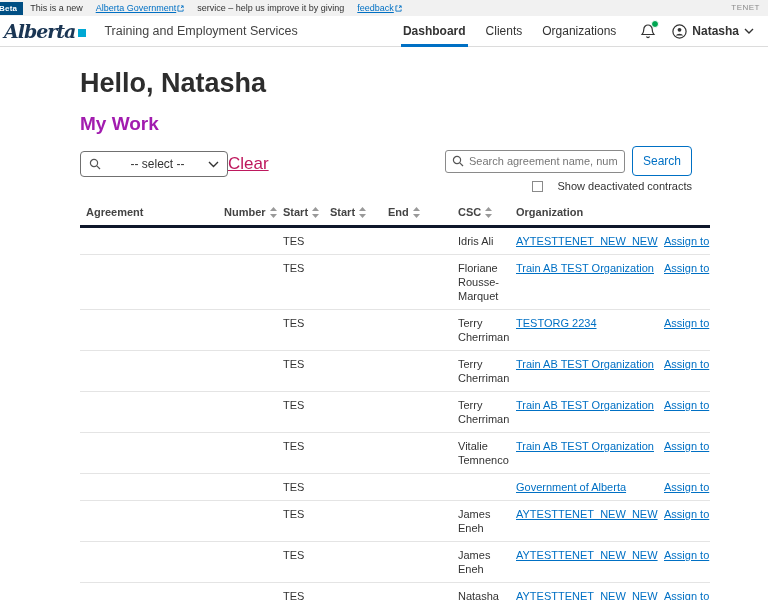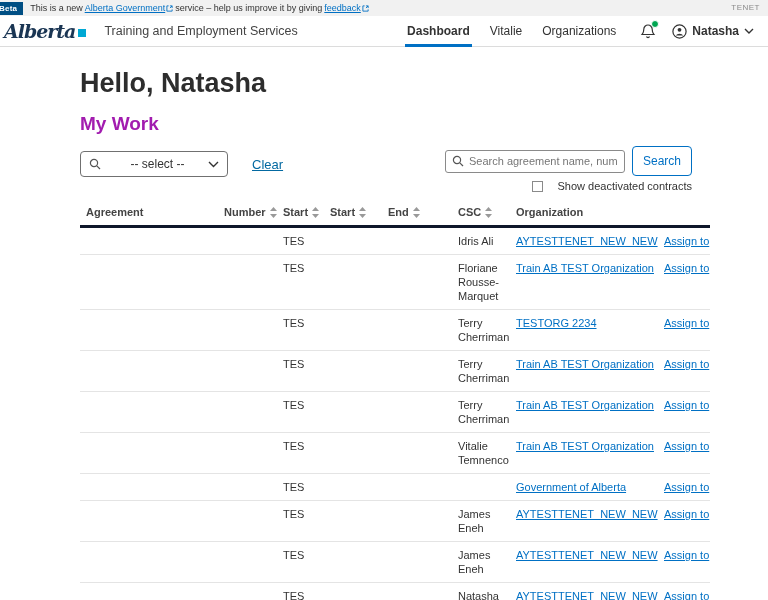--- a/index.html
+++ b/index.html
@@ -4,21 +4,21 @@
 <style>
   * { margin:0; padding:0; box-sizing:border-box; }
   html,body { width:768px; height:600px; overflow:hidden; background:#fff;
     font-family:"Liberation Sans","DejaVu Sans",sans-serif; color:#333; }
 
   
   .phase-banner { height:16px; background:#f1f1f1; display:flex; align-items:center;
     font-size:9px; color:#333; position:relative; }
   .beta-badge { background:#004f84; color:#fff; font-size:8px; font-weight:bold;
     padding:2px 6px 2px 3px; margin-left:-4px; margin-right:7px; letter-spacing:.2px; }
-  .phase-banner a { color:#0070c4; margin:0 2px; }
+  .phase-banner a { color:#0070c4; margin:0 13px; }
   .ext-icon { display:inline-block; vertical-align:-1px; margin-left:1px; }
   .env-label { position:absolute; right:8px; top:3px; font-size:8px; color:#8a8a8a;
     letter-spacing:.5px; }
 
   
   .app-header { height:31px; border-bottom:1px solid #dcdcdc; display:flex;
     align-items:center; padding:0 14px 0 4px; }
   .logo-wrap { display:flex; align-items:center; }
   .logo-script { font-family:"DejaVu Serif",serif; font-style:italic; font-weight:bold;
     font-size:19px; color:#1a3553; letter-spacing:-1px; line-height:1; }
@@ -38,21 +38,21 @@
   .main { padding:0 58px 0 80px; }
   .greeting { font-size:27px; font-weight:bold; color:#2d2d2d; margin-top:20px; line-height:32px; }
   .section-title { font-size:19px; color:#a21caf; margin-top:13px; line-height:24px; }
 
   .filter-bar { display:flex; justify-content:space-between; align-items:flex-start; margin-top:10px; }
   .assignee-label { font-size:12px; font-weight:bold; color:#333; display:block; }
   .select-row { display:flex; align-items:center; margin-top:5px; }
   .assignee-select { width:148px; height:26px; border:1px solid #707070; border-radius:4px;
     background:#fff; display:flex; align-items:center; padding:0 8px; cursor:pointer;text-align:center; }
   .assignee-select .sel-text { font-size:12px; color:#333; margin-left:6px; flex:1; }
-  .clear-link { font-size:13px; color:#0369a1; text-decoration:underline; margin-left:24px; cursor:pointer; }
+  .clear-link { font-size:17px; color:#be185d; text-decoration:underline; cursor:pointer; }
 
   .search-cluster { margin-right:18px; }
   .search-row { display:flex; align-items:center; }
   .search-box { width:180px; height:23px; border:1px solid #8a8a8a; border-radius:3px;
     display:flex; align-items:center; padding:0 6px; background:#fff; }
   .search-box input { border:none; outline:none; flex:1; font-size:11px; margin-left:5px;
     font-family:inherit; color:#333; background:transparent; }
   .search-box input::placeholder { color:#767676; }
   .search-btn { height:30px; margin-left:7px; padding:0 10px; background:#fff;
     border:1px solid #0070c4; border-radius:4px; color:#0070c4; font-size:12px;
@@ -93,21 +93,21 @@
 
 <div class="app-header">
   <div class="logo-wrap">
     <span class="logo-script">Alberta</span>
     <span class="logo-square"></span>
   </div>
   <span class="service-name">Training and Employment Services</span>
 
   <div class="header-right">
     <a class="nav-item active">Dashboard</a>
-    <a class="nav-item">Vitalie</a>
+    <a class="nav-item">Clients</a>
     <a class="nav-item">Organizations</a>
 
     <span class="bell-wrap">
       <svg width="16" height="17" viewBox="0 0 16 17">
         <path d="M8 2a4.2 4.2 0 0 0-4.2 4.2c0 3.2-1.1 4.6-1.7 5.3h11.8c-.6-.7-1.7-2.1-1.7-5.3A4.2 4.2 0 0 0 8 2z" fill="none" stroke="#333" stroke-width="1.2"></path>
         <path d="M6.5 13.5a1.6 1.6 0 0 0 3 0" fill="none" stroke="#333" stroke-width="1.2"></path>
       </svg>
       <span class="bell-badge"></span>
     </span>
 

